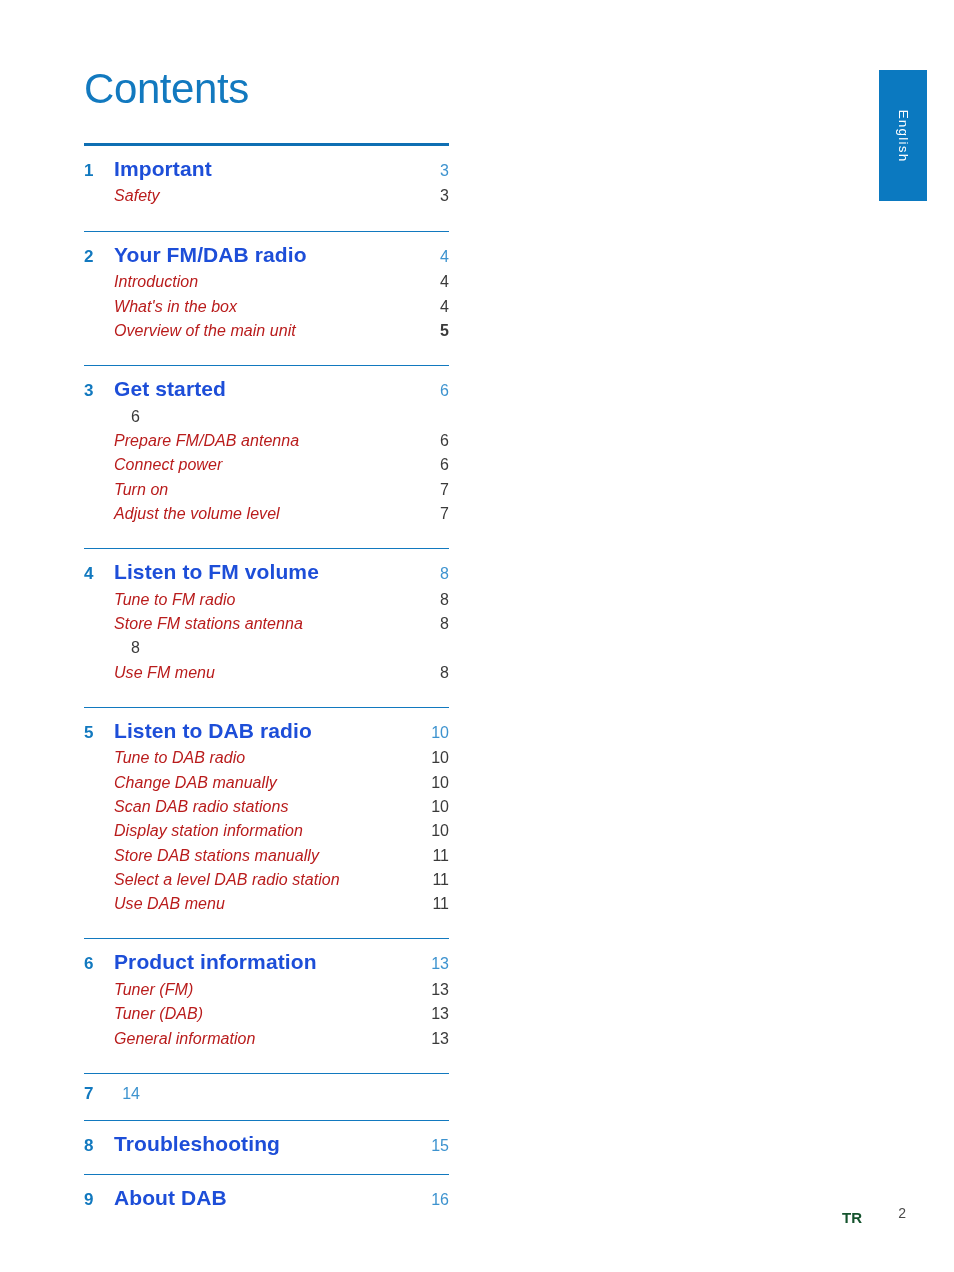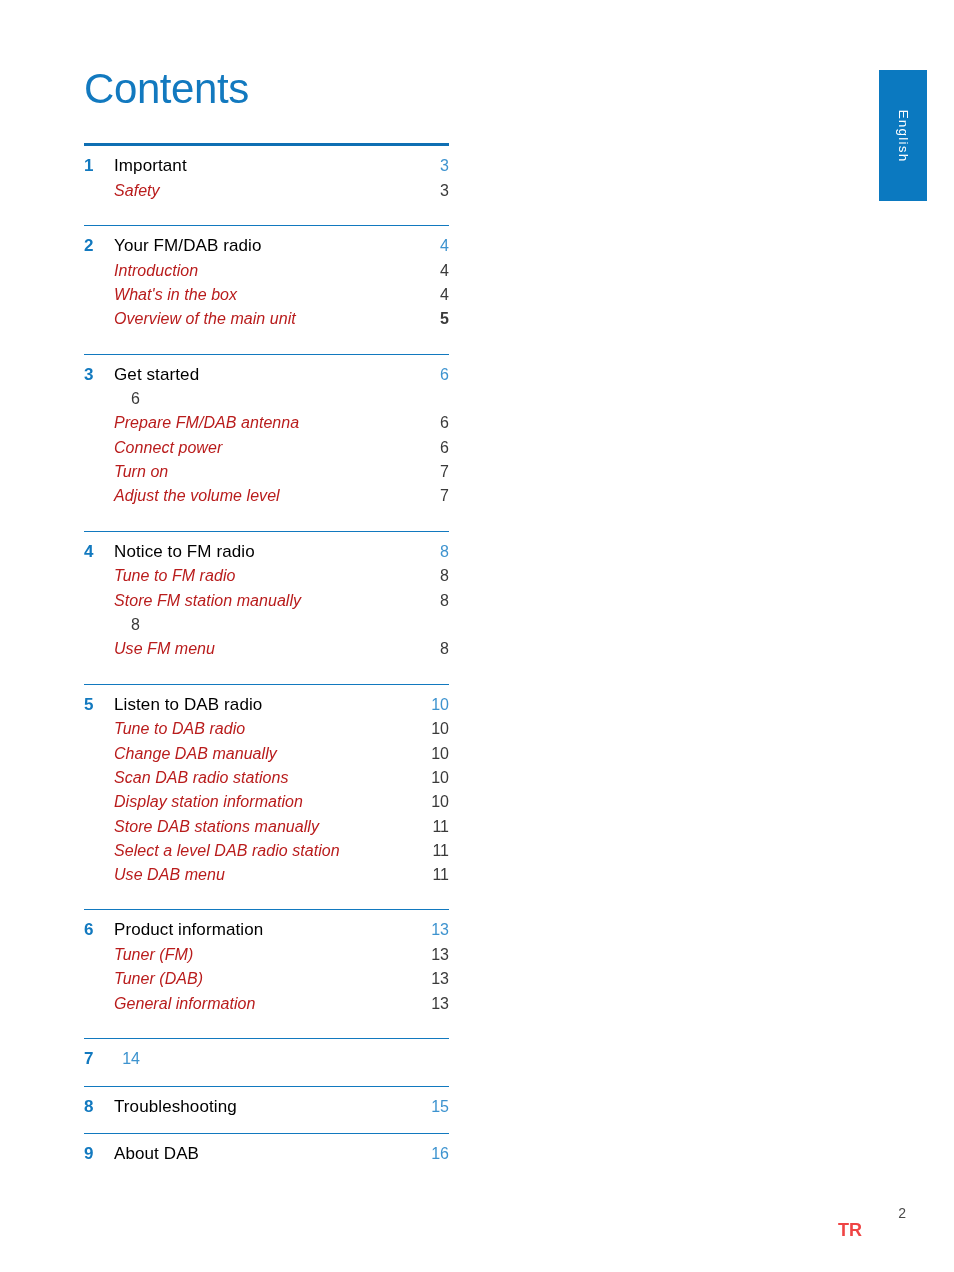--- a/index.html
+++ b/index.html
@@ -87,23 +87,23 @@
   .section-num {
     width: 30px;
     flex: 0 0 30px;
     font-size: 17px;
     font-weight: bold;
     color: #1279bf;
     line-height: 1.45;
   }
   .section-title {
     flex: 1 1 auto;
-    font-size: 17px;
-    font-weight: normal;
-    color: #000000;
+    font-size: 21px;
+    font-weight: bold;
+    color: #1d4ed8;
     line-height: 1.45;
     letter-spacing: 0.1px;
   }
   .section-page {
     flex: 0 0 auto;
     text-align: right;
     font-size: 16px;
     color: #3d93cf;
     line-height: 1.45;
     min-width: 26px;
@@ -154,24 +154,24 @@
   .footer {
     position: absolute;
     left: 0;
     top: 1205px;
     width: 954px;
     height: 22px;
   }
   .footer-lang {
     position: absolute;
     right: 92px;
-    top: 15px;
-    font-size: 18px;
+    top: 4px;
+    font-size: 15px;
     font-weight: bold;
-    color: #ef4444;
+    color: #14532d;
   }
   .footer-page {
     position: absolute;
     right: 48px;
     top: 0;
     font-size: 14px;
     color: #4a4a4a;
   }
 </style>
 </head>
@@ -260,32 +260,32 @@
             <span class="sub-label">Adjust the volume level</span>
             <span class="sub-page">7</span>
           </li>
         </ul>
         <div class="section-gap"></div>
       </div>
       <div class="section">
         <div class="rule"></div>
         <div class="section-head">
           <span class="section-num">4</span>
-          <span class="section-title">Notice to FM radio</span>
+          <span class="section-title">Listen to FM volume</span>
           <span class="section-page">8</span>
         </div>
         <ul class="sub-list">
           <li class="sub-item">
             <span class="sub-spacer"></span>
             <span class="sub-label">Tune to FM radio</span>
             <span class="sub-page">8</span>
           </li>
           <li class="sub-item">
             <span class="sub-spacer"></span>
-            <span class="sub-label">Store FM station manually</span>
+            <span class="sub-label">Store FM stations antenna</span>
             <span class="sub-page">8</span>
           </li>
           <li class="sub-item">
             <span class="sub-spacer"></span>
             <span class="sub-page">8</span>
           </li>
           <li class="sub-item">
             <span class="sub-spacer"></span>
             <span class="sub-label">Use FM menu</span>
             <span class="sub-page">8</span>

